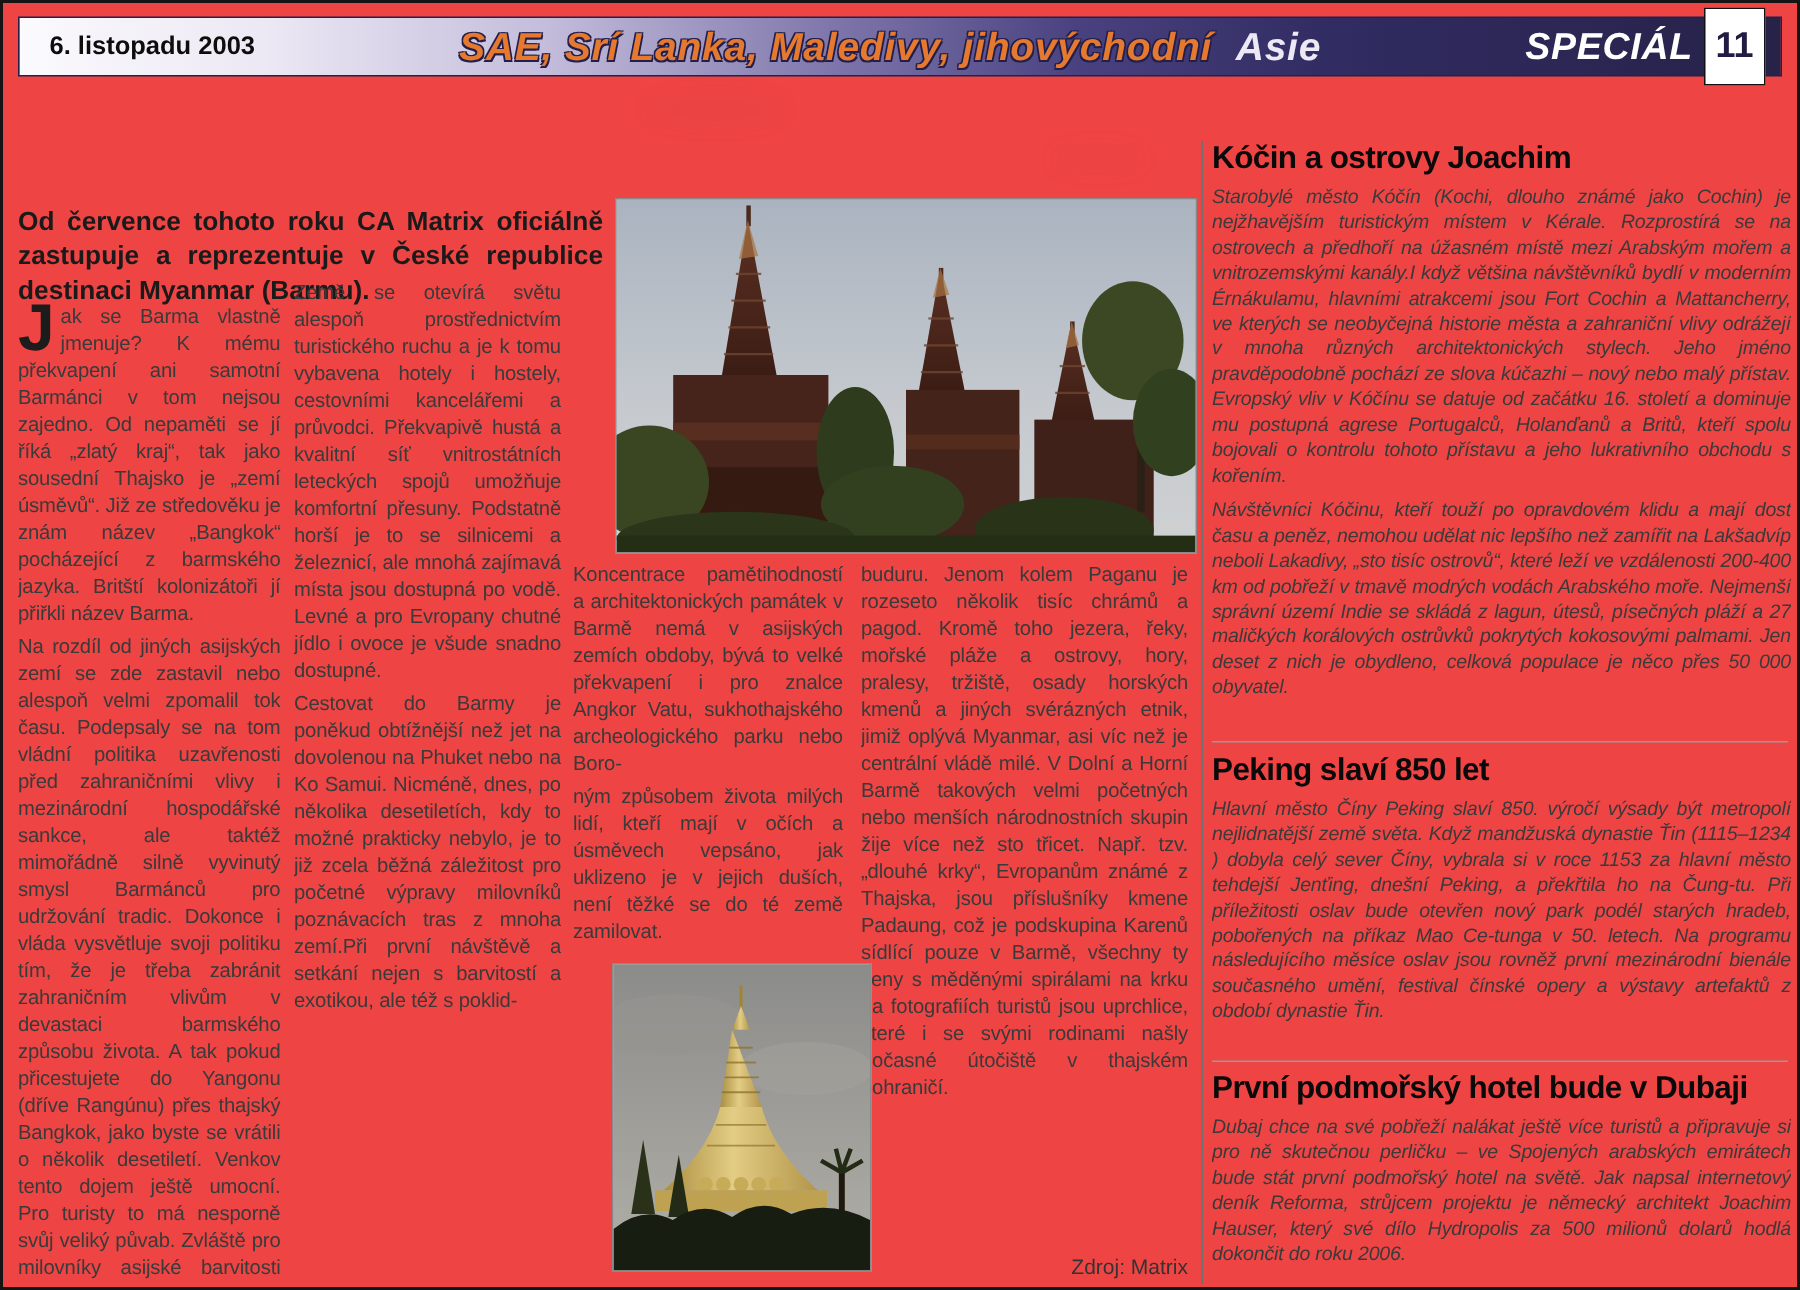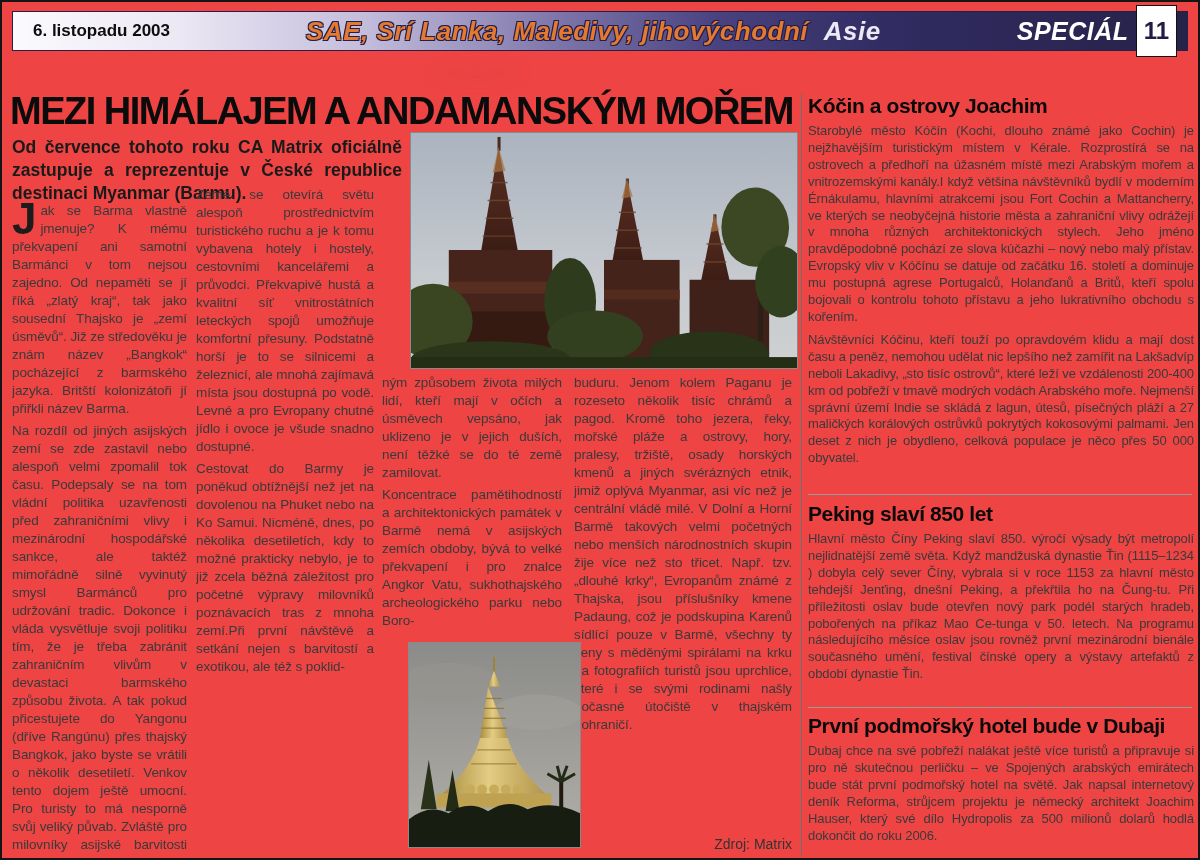--- a/index.html
+++ b/index.html
@@ -53,21 +53,21 @@
   .photo1{left:408px;top:130px;width:388px;height:237px;}
   .photo2{left:406px;top:640px;width:173px;height:206px;}
   .photo svg{display:block;width:100%;height:100%;}
   
   .vdiv{position:absolute;left:799px;top:92px;width:1px;height:762px;background:#6f6f6f;}
   .hdiv{position:absolute;left:806px;width:384px;height:1px;background:#9a9a9a;}
   .hdiv1{top:492px;} .hdiv2{top:705px;}
   
   .sec{position:absolute;left:806px;width:386px;overflow:hidden;color:#3a3a3a;}
   .sec h2{margin:0 0 5px 0;font-size:21px;font-weight:800;letter-spacing:-.4px;color:#0a0a0a;}
-  .sec p{margin:0 0 6px 0;font-size:13px;line-height:16.9px;text-align:justify;letter-spacing:-.1px;hyphens:auto;}
+  .sec p{margin:0 0 6px 0;font-size:13px;line-height:16.9px;text-align:justify;letter-spacing:-.1px;hyphens:auto;font-style:italic;}
   .sec1{top:92px;height:396px;}
   .sec2{top:500px;height:202px;}
   .sec3{top:712px;height:142px;}
   
   .artifact{position:absolute;border-radius:50%;filter:blur(6px);pointer-events:none;}
   .a1{left:430px;top:60px;width:90px;height:22px;background:rgba(200,60,60,.10);}
   .a2{left:700px;top:95px;width:60px;height:18px;background:rgba(200,80,60,.08);}
 </style>
 </head>
 <body>
@@ -82,36 +82,35 @@
     </span>
     <span class="hdr-right">
       <span class="special">SPECIÁL</span>
       <span class="pagenum">11</span>
     </span>
   </div>
 
   <div class="artifact a1"></div>
   <div class="artifact a2"></div>
 
-  <div class="art-title">MEZI HIMÁLAJEM A ANDAMANSKÝM MOŘEM</div>
   <div class="art-lead">Od července tohoto roku CA Matrix oficiálně zastupuje a reprezentuje v České republice destinaci Myanmar (Barmu).</div>
 
   <div class="col col1">
     <p><span class="dropcap">J</span><span>ak se Barma vlastně jmenuje? K mému překvapení ani samotní Barmánci v tom nejsou zajedno. Od nepaměti se jí říká „zlatý kraj“, tak jako sousední Thajsko je „zemí úsměvů“. Již ze středověku je znám název „Bangkok“ pocházející z barmského jazyka. Britští kolonizátoři jí přiřkli název Barma.</span></p>
     <p>Na rozdíl od jiných asijských zemí se zde zastavil nebo alespoň velmi zpomalil tok času. Podepsaly se na tom vládní politika uzavřenosti před zahraničními vlivy i mezinárodní hospodářské sankce, ale taktéž mimořádně silně vyvinutý smysl Barmánců pro udržování tradic. Dokonce i vláda vysvětluje svoji politiku tím, že je třeba zabránit zahraničním vlivům v devastaci barmského způsobu života. A tak pokud přicestujete do Yangonu (dříve Rangúnu) přes thajský Bangkok, jako byste se vrátili o několik desetiletí. Venkov tento dojem ještě umocní. Pro turisty to má nesporně svůj veliký půvab. Zvláště pro milovníky asijské barvitosti života je to</p>
   </div>
 
   <div class="col col2">
     <p>Země se otevírá světu alespoň prostřednictvím turistického ruchu a je k tomu vybavena hotely i hostely, cestovními kancelářemi a průvodci. Překvapivě hustá a kvalitní síť vnitrostátních leteckých spojů umožňuje komfortní přesuny. Podstatně horší je to se silnicemi a železnicí, ale mnohá zajímavá místa jsou dostupná po vodě. Levné a pro Evropany chutné jídlo i ovoce je všude snadno dostupné.</p>
     <p>Cestovat do Barmy je poněkud obtížnější než jet na dovolenou na Phuket nebo na Ko Samui. Nicméně, dnes, po několika desetiletích, kdy to možné prakticky nebylo, je to již zcela běžná záležitost pro početné výpravy milovníků poznávacích tras z mnoha zemí.Při první návštěvě a setkání nejen s barvitostí a exotikou, ale též s poklid-</p>
   </div>
 
   <div class="col col3">
+    <p>Koncentrace pamětihodností a architektonických památek v Barmě nemá v asijských zemích obdoby, bývá to velké překvapení i pro znalce Angkor Vatu, sukhothajského archeologického parku nebo Boro-</p>
     <p>ným způsobem života milých lidí, kteří mají v očích a úsměvech vepsáno, jak uklizeno je v jejich duších, není těžké se do té země zamilovat.</p>
-    <p>Koncentrace pamětihodností a architektonických památek v Barmě nemá v asijských zemích obdoby, bývá to velké překvapení i pro znalce Angkor Vatu, sukhothajského archeologického parku nebo Boro-</p>
   </div>
 
   <div class="col col4">
     <p>buduru. Jenom kolem Paganu je rozeseto několik tisíc chrámů a pagod. Kromě toho jezera, řeky, mořské pláže a ostrovy, hory, pralesy, tržiště, osady horských kmenů a jiných svérázných etnik, jimiž oplývá Myanmar, asi víc než je centrální vládě milé. V Dolní a Horní Barmě takových velmi početných nebo menších národnostních skupin žije více než sto třicet. Např. tzv. „dlouhé krky“, Evropanům známé z Thajska, jsou příslušníky kmene Padaung, což je podskupina Karenů sídlící pouze v Barmě, všechny ty ženy s měděnými spirálami na krku na fotografiích turistů jsou uprchlice, které i se svými rodinami našly dočasné útočiště v thajském pohraničí.</p>
   </div>
 
   <div class="source">Zdroj: Matrix</div>
 
   <div class="photo photo1">
     <svg viewBox="0 0 388 237" preserveAspectRatio="none">

